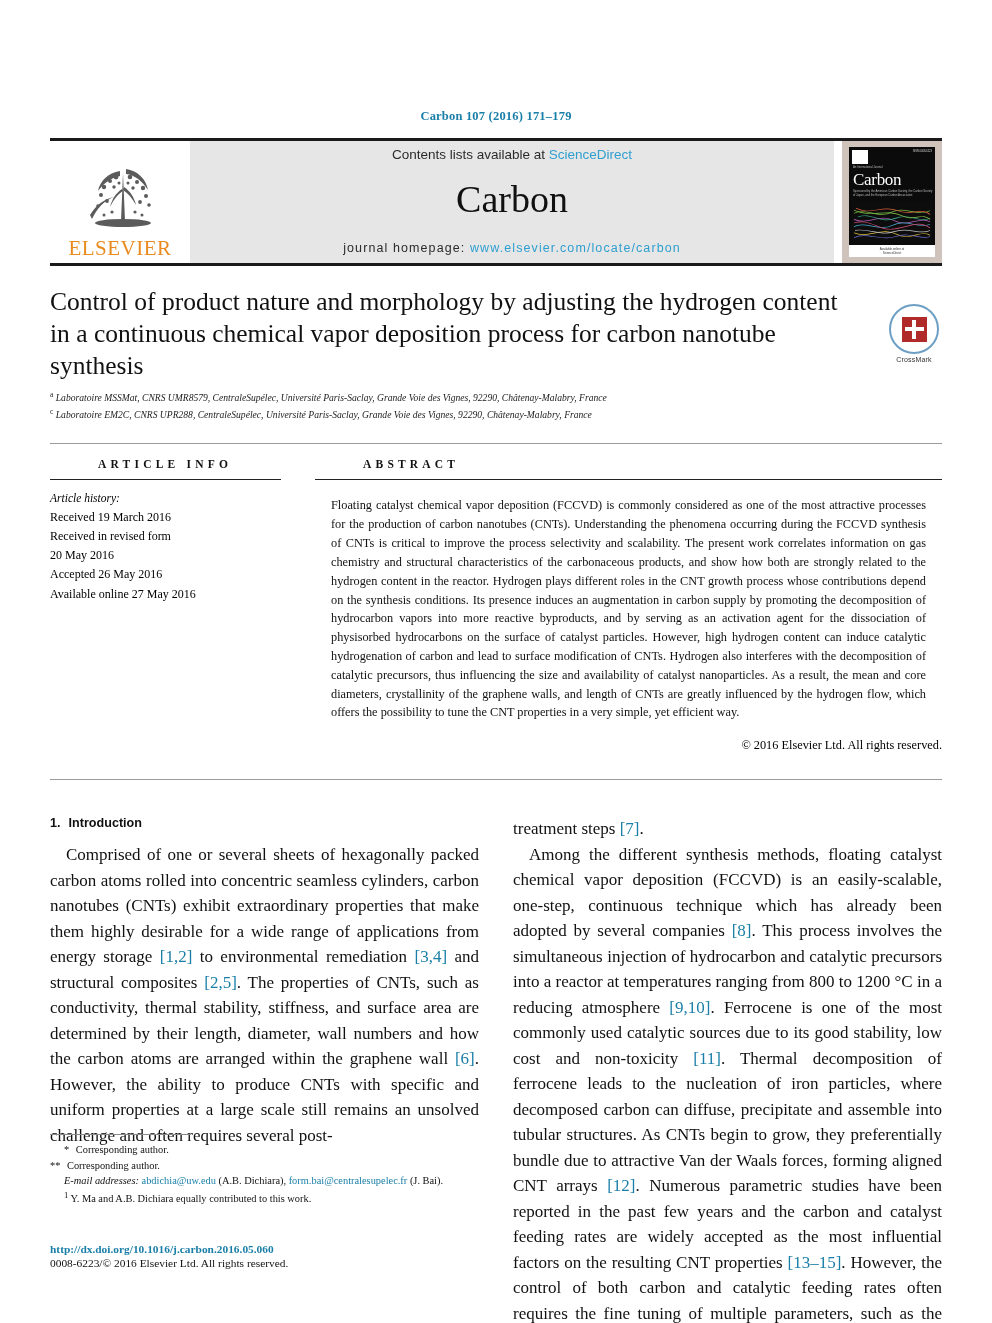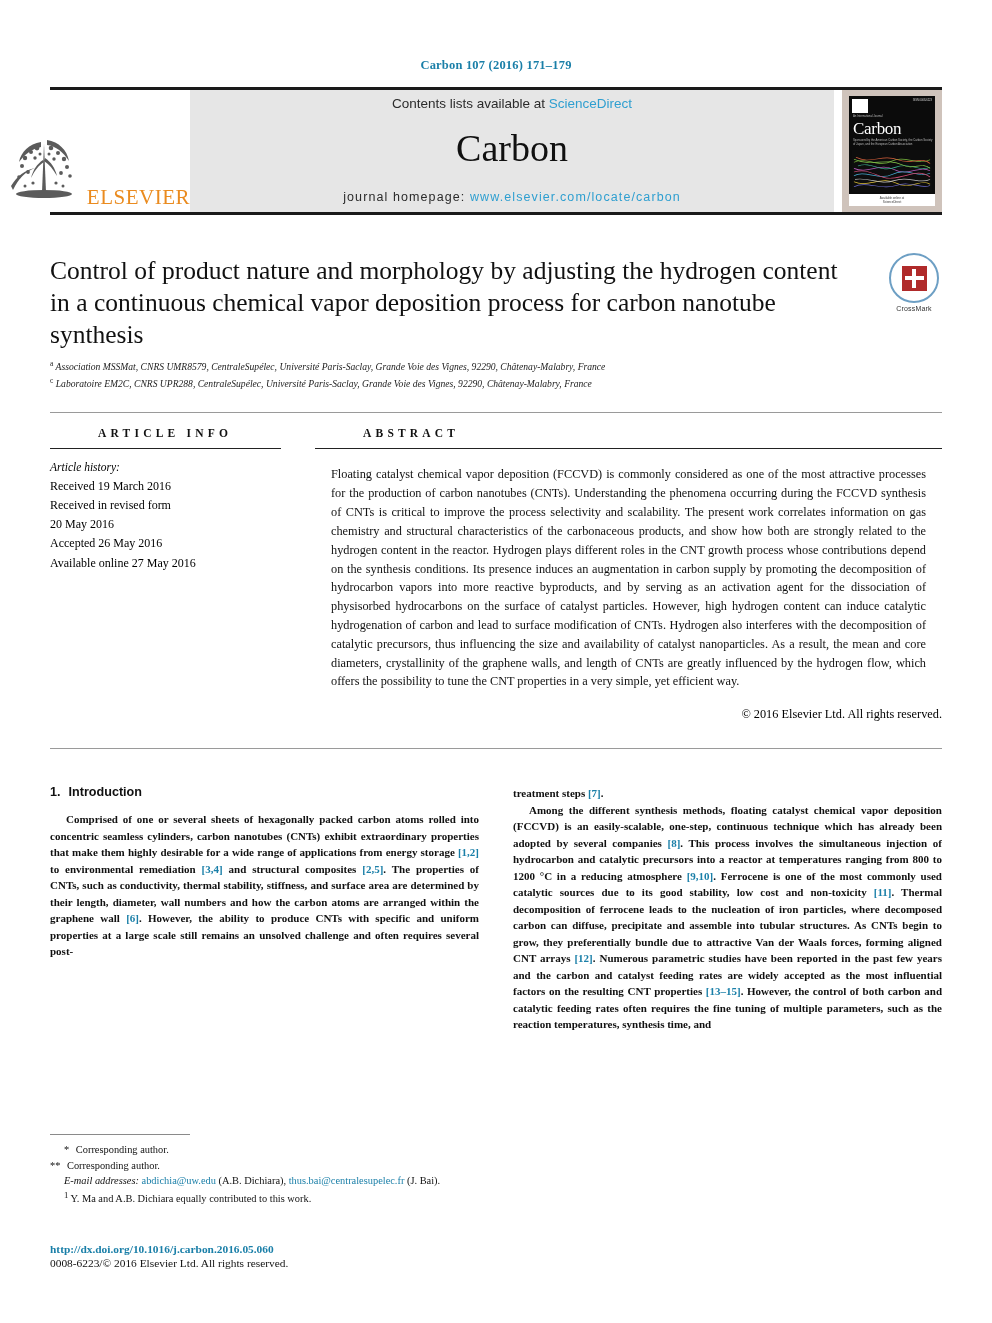--- a/index.html
+++ b/index.html
@@ -25,38 +25,39 @@
   }
 
   
   .running-head {
     text-align: center;
     color: #1a7fa8;
     font-family: "Liberation Serif", serif;
     font-size: 12.5px;
     font-weight: bold;
     letter-spacing: .2px;
-    padding-top: 58px;
+    padding-top: 109px;
   }
 
   
   .masthead-rule-top {
     border-top: 3px solid #1a1a1a;
     margin-top: 14px;
   }
   .masthead {
     display: flex;
     align-items: stretch;
     height: 122px;
   }
   .elsevier-logo {
     width: 140px;
     flex: 0 0 140px;
     display: flex;
-    align-items: flex-end;
+    flex-direction: column;
+    align-items: center;
     justify-content: flex-end;
     padding-bottom: 4px;
     box-sizing: border-box;
   }
   .tree-svg { display:block; }
   .elsevier-word {
     color: #ea8b1f;
     font-family: "Liberation Serif", serif;
     font-size: 21px;
     letter-spacing: .5px;
@@ -151,21 +152,21 @@
     display:flex; flex-direction:column; align-items:center; justify-content:center;
   }
   .cover-bottom span { font-size: 3px; color:#333; font-family:"Liberation Sans",sans-serif;}
   .masthead-rule-bot {
     border-top: 3px solid #1a1a1a;
   }
 
   
   .title-block {
     position: relative;
-    padding-top: 40px;
+    padding-top: 20px;
   }
   .paper-title {
     font-family: "Liberation Serif", serif;
     font-size: 25.5px;
     line-height: 1.26;
     font-weight: normal;
     margin: 0;
     width: 800px;
     color: #111;
   }
@@ -286,27 +287,26 @@
   }
   .h1 {
     font-family: "Liberation Sans", sans-serif;
     font-size: 12.6px;
     font-weight: bold;
     margin: 0 0 12px 0;
     color: #111;
   }
   .h1 .num { margin-right: 8px; }
   .para {
-    font-size: 11px;
+    font-size: 17px;
     line-height: 1.5;
     text-align: justify;
     margin: 0;
     color: #111;
     text-indent: 16px;
-    font-weight: bold;
   }
   .para.noindent { text-indent: 0; }
   .ref { color: #1a7fa8; }
 
   
   .footnotes {
     position: absolute;
     left: 50px;
     top: 1134px;
     width: 430px;
@@ -446,21 +446,21 @@
       <div class="crossmark-badge">
         <div class="crossmark-inner"></div>
       </div>
       <div class="crossmark-label">CrossMark</div>
     </div>
 
 
     <div class="affils">
       <div class="affil">
         <sup>a</sup>
-        <span>Association MSSMat, CNRS UMR8579, CentraleSupélec, Université Paris-Saclay, Grande Voie des Vignes, 92290, Châtenay-Malabry, France</span>
+        <span>Laboratoire MSSMat, CNRS UMR8579, CentraleSupélec, Université Paris-Saclay, Grande Voie des Vignes, 92290, Châtenay-Malabry, France</span>
       </div>
       <div class="affil">
         <sup>c</sup>
         <span>Laboratoire EM2C, CNRS UPR288, CentraleSupélec, Université Paris-Saclay, Grande Voie des Vignes, 92290, Châtenay-Malabry, France</span>
       </div>
     </div>
   </div>
 
   <div class="info-rule-top"></div>
 
@@ -497,21 +497,21 @@
     <div class="bcol">
       <p class="para noindent">treatment steps <span class="ref">[7]</span>.</p>
       <p class="para">Among the different synthesis methods, floating catalyst chemical vapor deposition (FCCVD) is an easily-scalable, one-step, continuous technique which has already been adopted by several companies <span class="ref">[8]</span>. This process involves the simultaneous injection of hydrocarbon and catalytic precursors into a reactor at temperatures ranging from 800 to 1200 °C in a reducing atmosphere <span class="ref">[9,10]</span>. Ferrocene is one of the most commonly used catalytic sources due to its good stability, low cost and non-toxicity <span class="ref">[11]</span>. Thermal decomposition of ferrocene leads to the nucleation of iron particles, where decomposed carbon can diffuse, precipitate and assemble into tubular structures. As CNTs begin to grow, they preferentially bundle due to attractive Van der Waals forces, forming aligned CNT arrays <span class="ref">[12]</span>. Numerous parametric studies have been reported in the past few years and the carbon and catalyst feeding rates are widely accepted as the most influential factors on the resulting CNT properties <span class="ref">[13–15]</span>. However, the control of both carbon and catalytic feeding rates often requires the fine tuning of multiple parameters, such as the reaction temperatures, synthesis time, and</p>
     </div>
   </div>
 
   <div class="footnotes">
     <div class="fn-rule"></div>
     <div class="fn fn-indent"><span class="star">*</span> Corresponding author.</div>
     <div class="fn"><span class="star">**</span> Corresponding author.</div>
-    <div class="fn fn-indent"><i>E-mail addresses:</i> <span class="link">abdichia@uw.edu</span> (A.B. Dichiara), <span class="link">thus.bai@centralesupelec.fr</span> (J. Bai).</div>
+    <div class="fn fn-indent"><i>E-mail addresses:</i> <span class="link">abdichia@uw.edu</span> (A.B. Dichiara), <span class="link">form.bai@centralesupelec.fr</span> (J. Bai).</div>
     <div class="fn fn-indent"><sup>1</sup> Y. Ma and A.B. Dichiara equally contributed to this work.</div>
   </div>
 
   <div class="doi-block">
     <span class="doi-link">http://dx.doi.org/10.1016/j.carbon.2016.05.060</span>
     <div class="copyright-line">0008-6223/© 2016 Elsevier Ltd. All rights reserved.</div>
   </div>
 
 </div>
 

